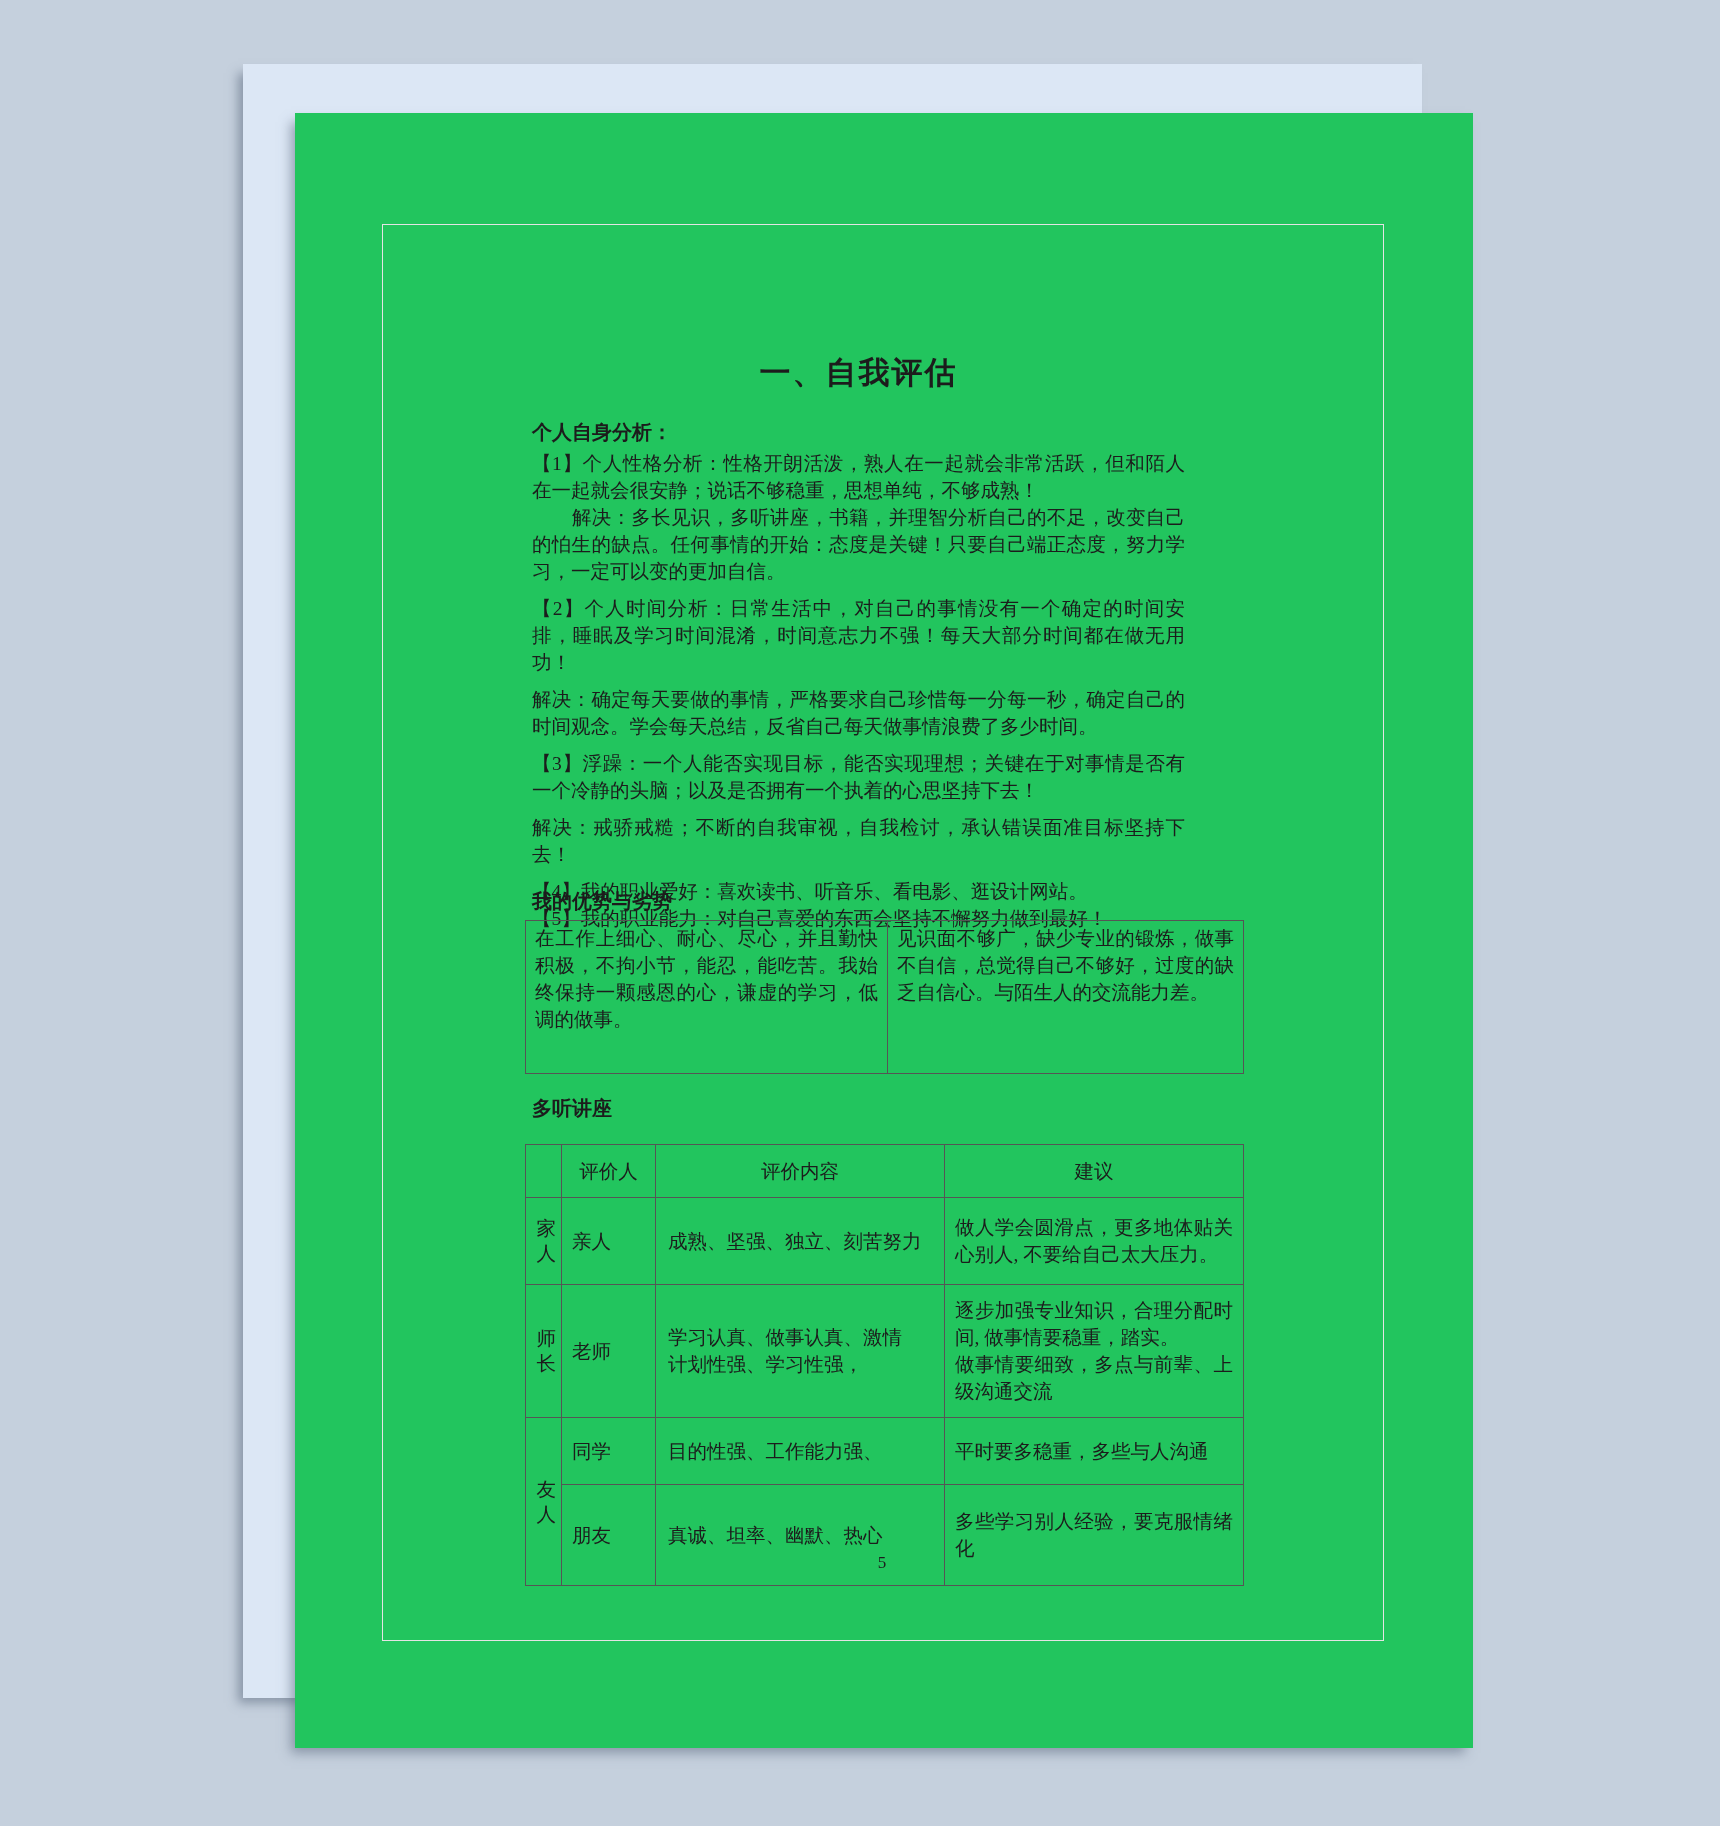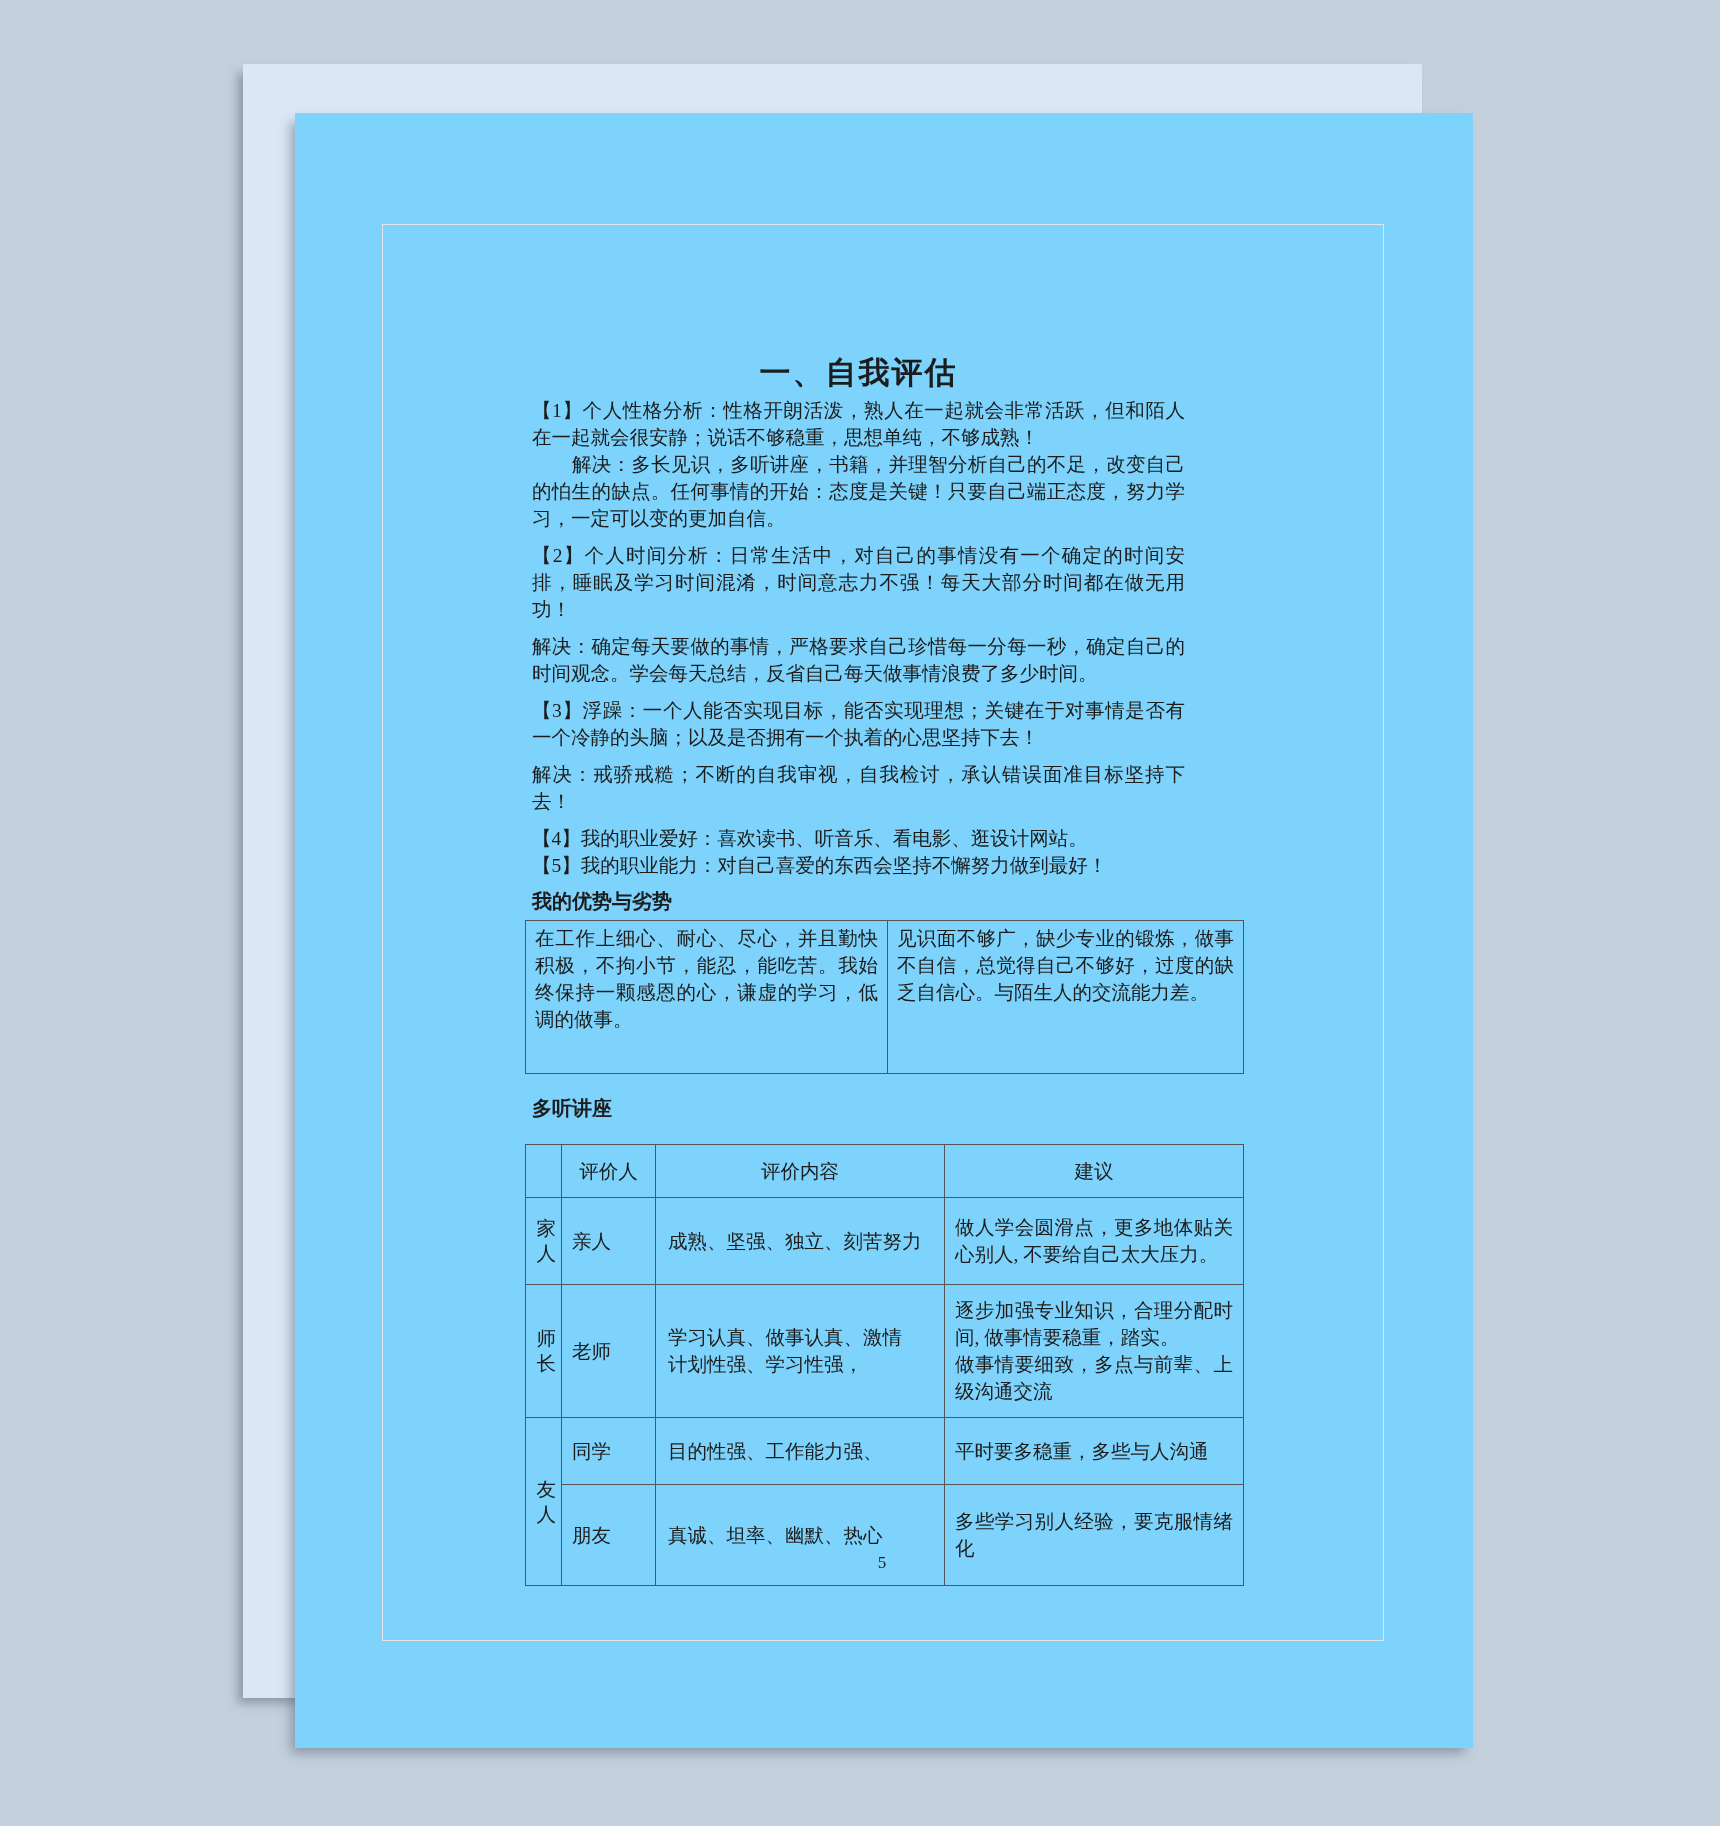--- a/index.html
+++ b/index.html
@@ -17,21 +17,21 @@
     position: absolute;
     left: 243px; top: 64px;
     width: 1179px; height: 1634px;
     background: #dce7f5;
     box-shadow: -7px 7px 10px -2px rgba(88,102,124,0.55);
   }
   .page {
     position: absolute;
     left: 295px; top: 113px;
     width: 1178px; height: 1635px;
-    background: #7dd3fc;
+    background: #22c55e;
     box-shadow: -6px 7px 11px -2px rgba(88,102,124,0.55);
   }
   .frame {
     position: absolute;
     left: 87px; top: 111px;
     width: 1000px; height: 1415px;
     border: 1px solid #e4e4e4;
   }
 
   .col {
@@ -117,20 +117,21 @@
 
   <div class="back-page"></div>
 
   <div class="page">
 
     <div class="frame"></div>
 
     <div class="col flow1">
       <h1 class="doc-title">一、自我评估</h1>
 
+      <h2 class="sec-heading">个人自身分析：</h2>
 
       <p class="body first">【1】个人性格分析：性格开朗活泼，熟人在一起就会非常活跃，但和陌人在一起就会很安静；说话不够稳重，思想单纯，不够成熟！</p>
       <p class="body cont indent">解决：多长见识，多听讲座，书籍，并理智分析自己的不足，改变自己的怕生的缺点。任何事情的开始：态度是关键！只要自己端正态度，努力学习，一定可以变的更加自信。</p>
       <p class="body">【2】个人时间分析：日常生活中，对自己的事情没有一个确定的时间安排，睡眠及学习时间混淆，时间意志力不强！每天大部分时间都在做无用功！</p>
       <p class="body">解决：确定每天要做的事情，严格要求自己珍惜每一分每一秒，确定自己的时间观念。学会每天总结，反省自己每天做事情浪费了多少时间。</p>
       <p class="body">【3】浮躁：一个人能否实现目标，能否实现理想；关键在于对事情是否有一个冷静的头脑；以及是否拥有一个执着的心思坚持下去！</p>
       <p class="body">解决：戒骄戒糙；不断的自我审视，自我检讨，承认错误面准目标坚持下去！</p>
       <p class="body">【4】我的职业爱好：喜欢读书、听音乐、看电影、逛设计网站。</p>
       <p class="body cont">【5】我的职业能力：对自己喜爱的东西会坚持不懈努力做到最好！</p>
     </div>

